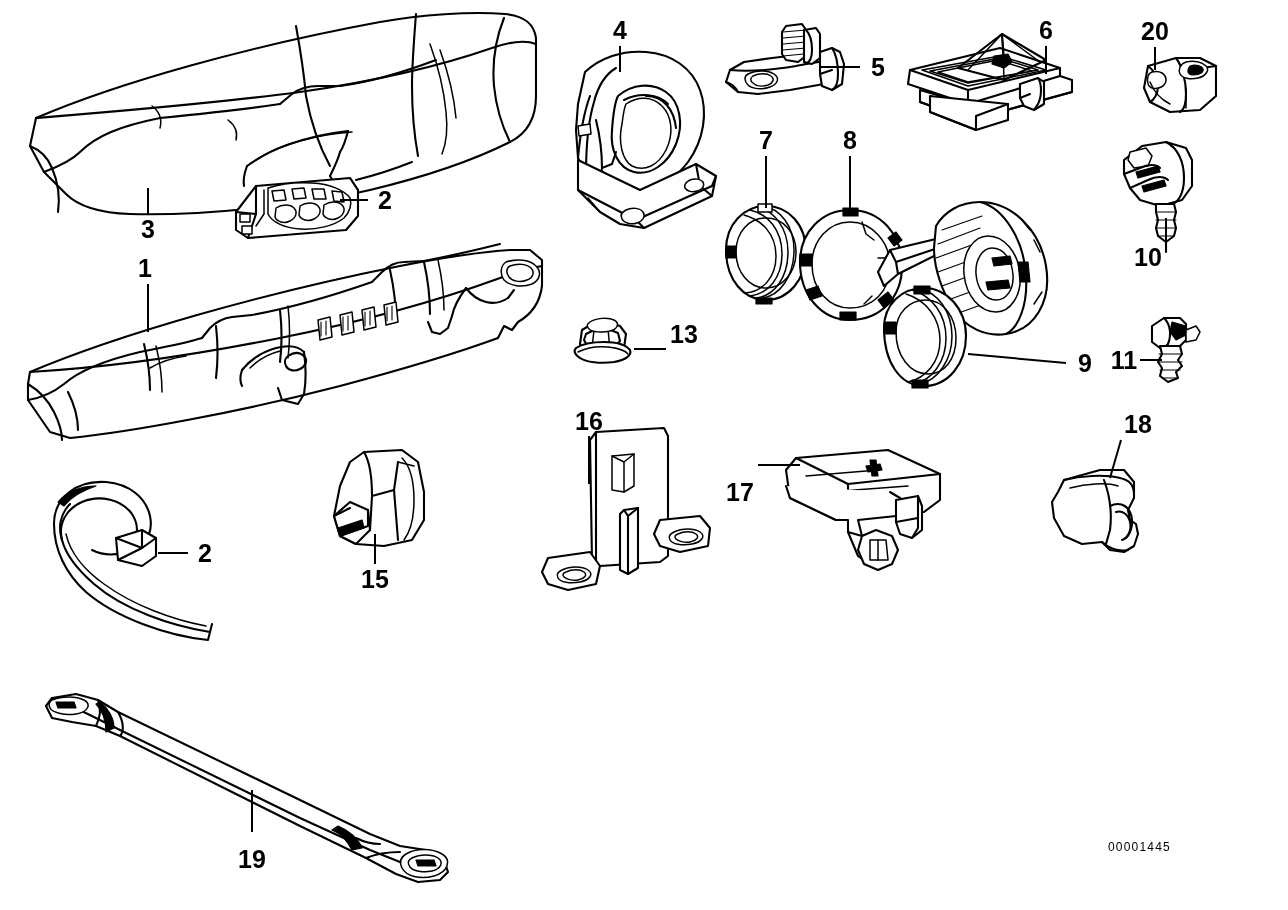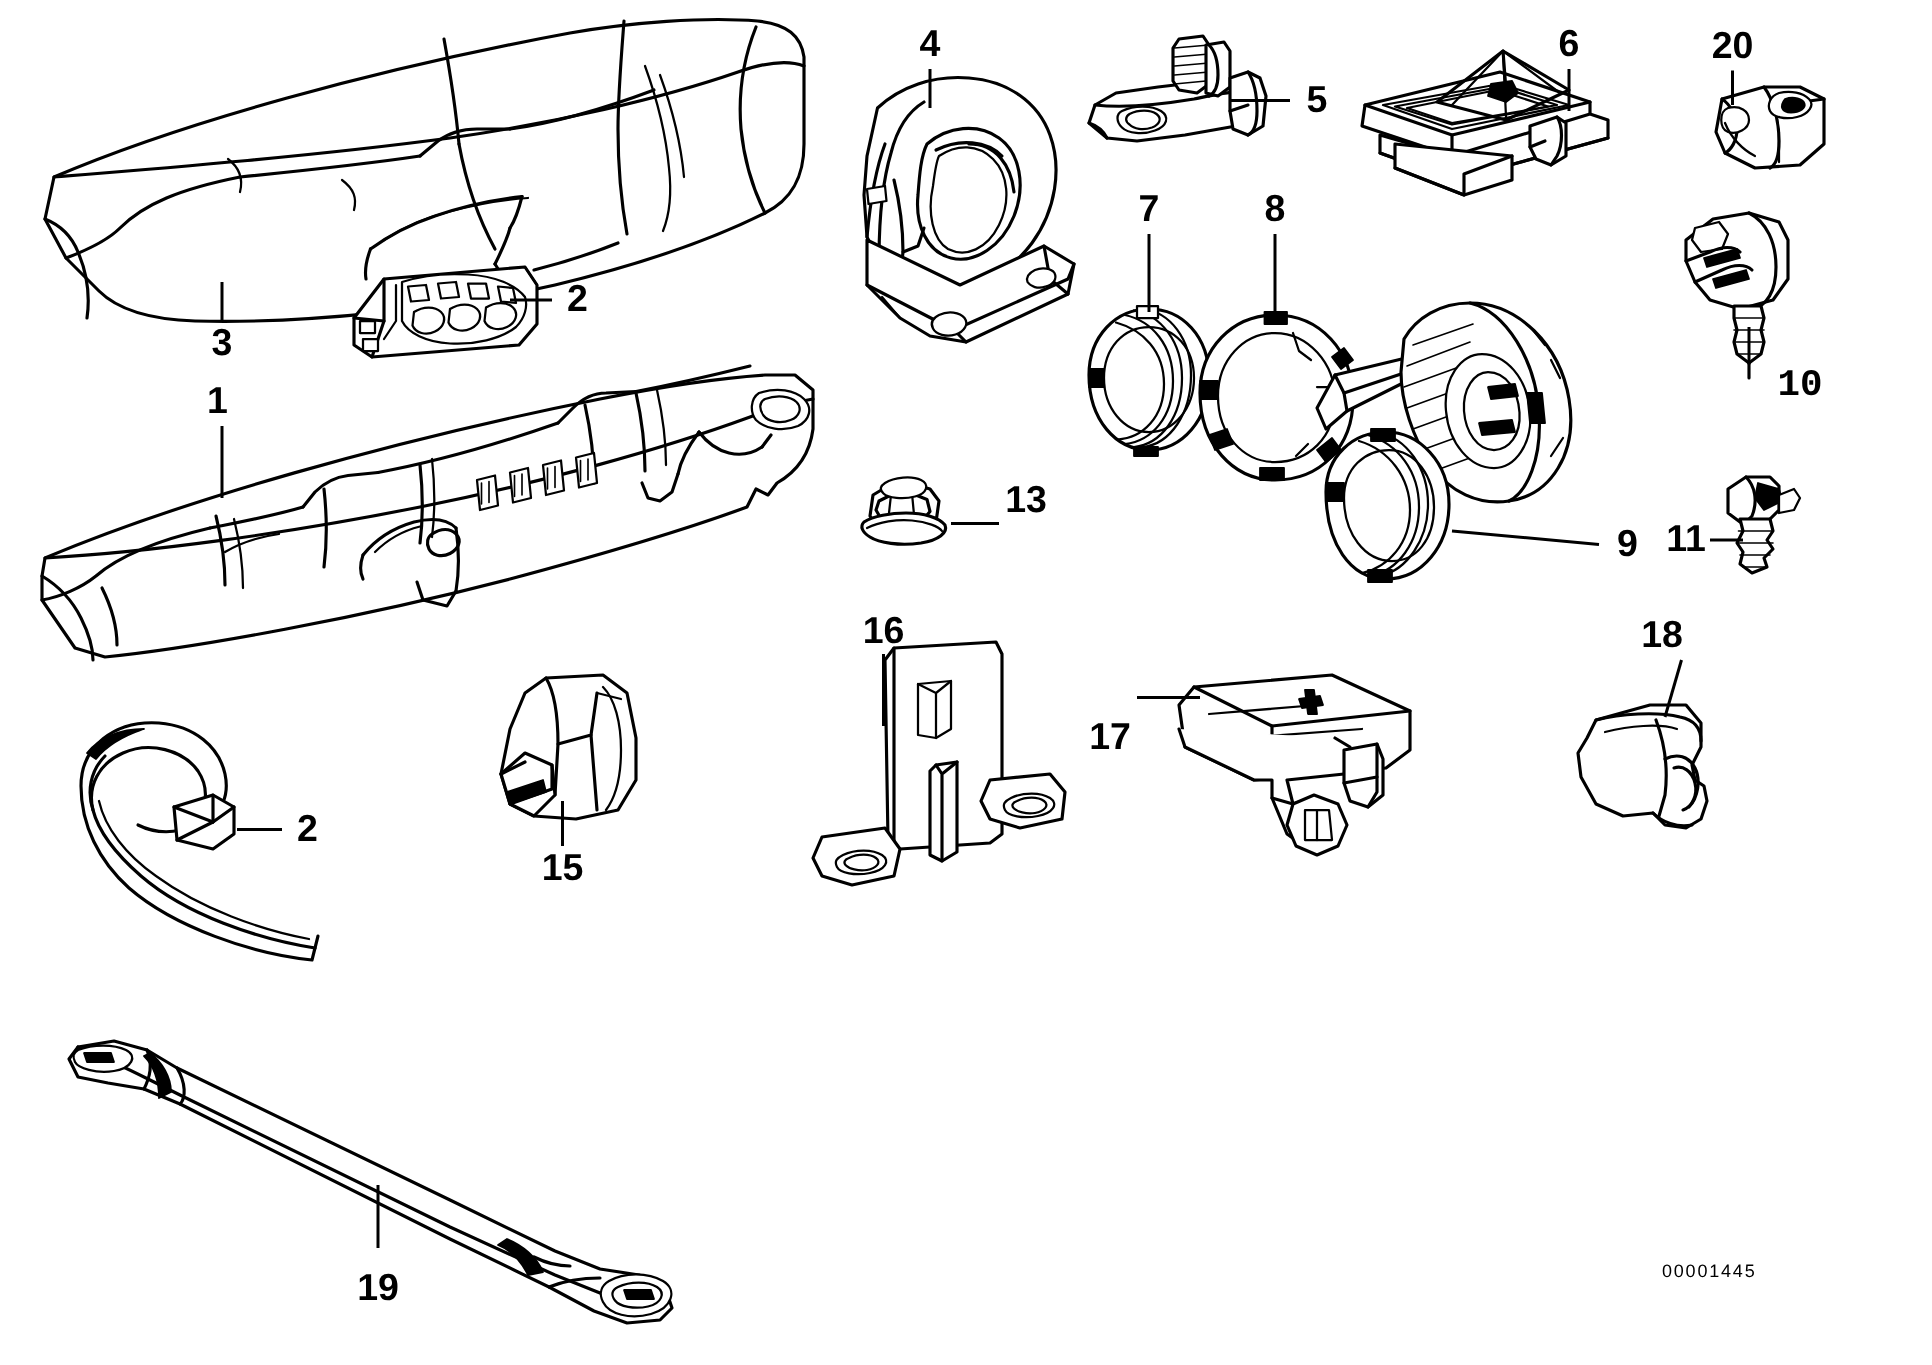--- a/index.html
+++ b/index.html
@@ -516,26 +516,26 @@
 
   <div class="callout-label" style="left:145px; top:268px;">1</div>
   <div class="callout-label" style="left:385px; top:200px;">2</div>
   <div class="callout-label" style="left:148px; top:229px;">3</div>
   <div class="callout-label" style="left:620px; top:30px;">4</div>
   <div class="callout-label" style="left:878px; top:67px;">5</div>
   <div class="callout-label" style="left:1046px; top:30px;">6</div>
   <div class="callout-label" style="left:766px; top:140px;">7</div>
   <div class="callout-label" style="left:850px; top:140px;">8</div>
   <div class="callout-label" style="left:1085px; top:363px;">9</div>
-  <div class="callout-label" style="left:1200px; top:257px;font-family:Liberation Mono, monospace;">10</div>
+  <div class="callout-label" style="left:1148px; top:257px;">10</div>
   <div class="callout-label" style="left:1124px; top:360px;">11</div>
   <div class="callout-label" style="left:1155px; top:31px;">20</div>
   <div class="callout-label" style="left:684px; top:334px;">13</div>
   <div class="callout-label" style="left:205px; top:553px;">2</div>
   <div class="callout-label" style="left:375px; top:579px;">15</div>
   <div class="callout-label" style="left:589px; top:421px;">16</div>
   <div class="callout-label" style="left:740px; top:465px;margin-top:27px;">17</div>
-  <div class="callout-label" style="left:1108px; top:424px;">18</div>
+  <div class="callout-label" style="left:1138px; top:424px;">18</div>
   <div class="callout-label" style="left:252px; top:848px;margin-top:11px;">19</div>
 
   <div id="ref-number" style="left:1108px; top:840px;">00001445</div>
 
 </div>
 
 </body></html>

